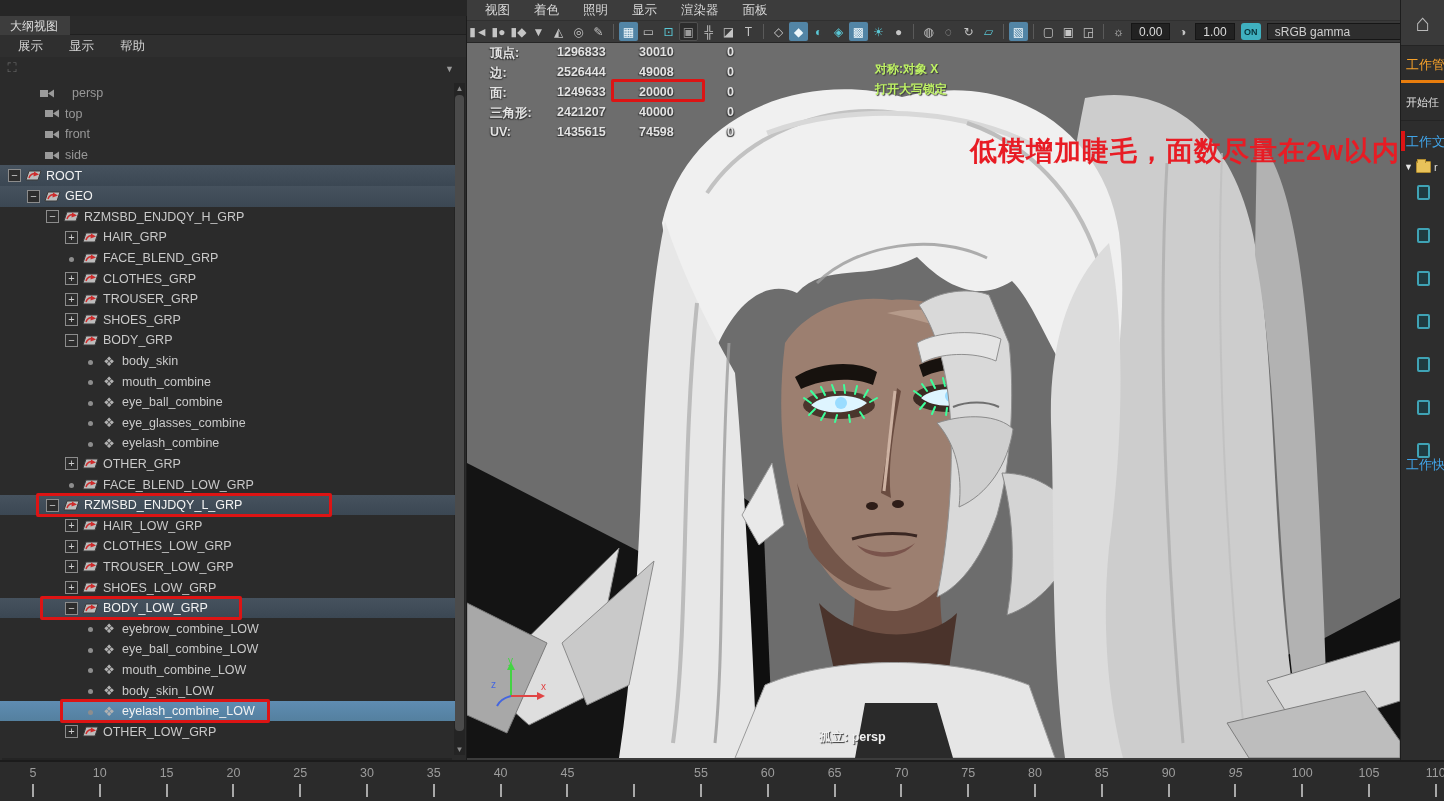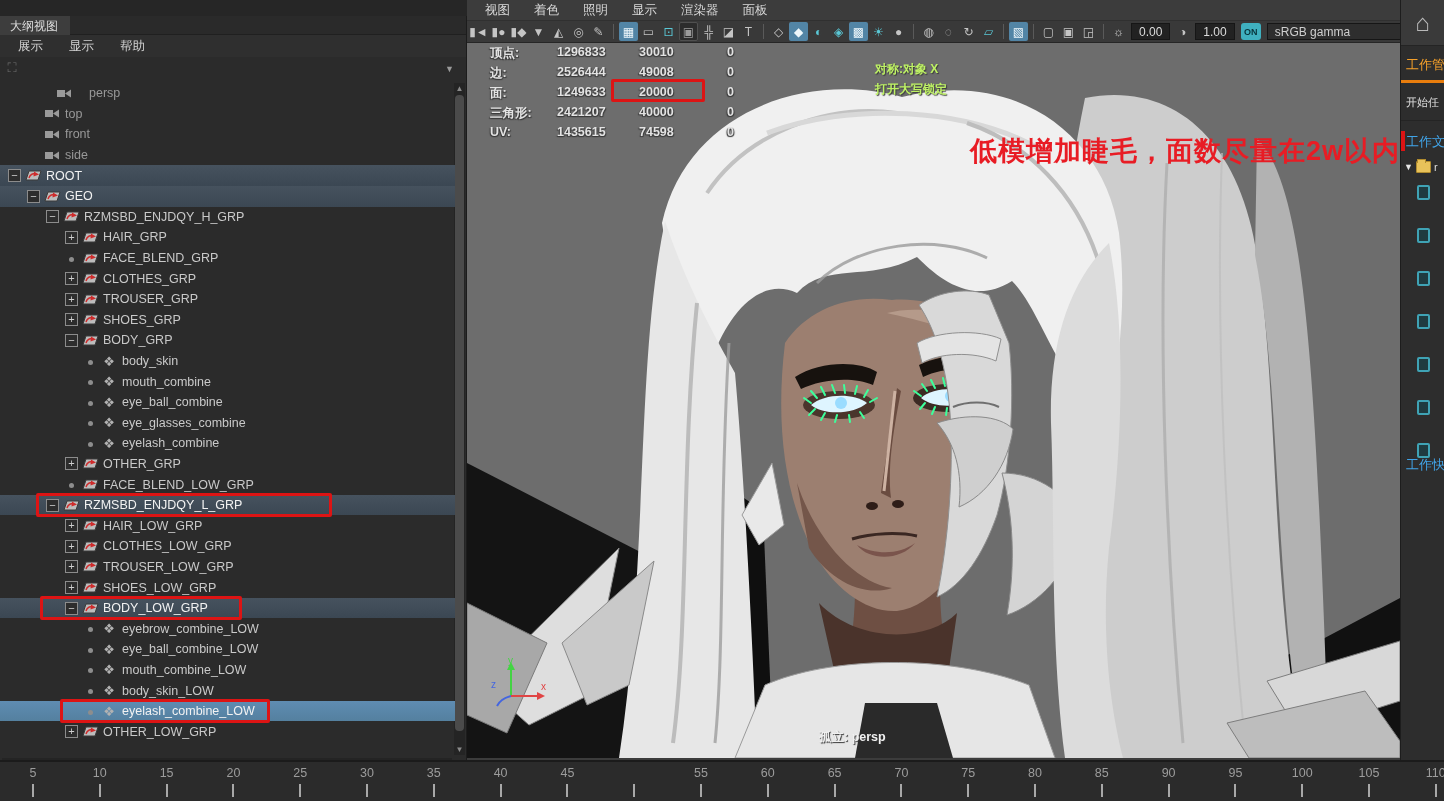--- a/index.html
+++ b/index.html
@@ -125,21 +125,21 @@
     <div class="ol-search" style="position:relative;">
       <div class="filter-box">⛶</div>
       <div class="dd-arrow">▼</div>
     </div>
     <div class="ol-tree" id="tree">
       <div class="vscroll">
         <div class="arr">▲</div>
         <div class="thumb"></div>
         <div class="arr bottom">▼</div>
       </div>
-    <div class="trow" style="padding-left: 27px; gap: 12px;">
+    <div class="trow" style="padding-left: 10px; gap: 12px;">
           <span class="expspace"></span>
           <span class="ticon">
             <svg width="15" height="11" viewBox="0 0 15 11">
               <rect x="0" y="2" width="8" height="7" fill="#9a9a9a"></rect>
               <polygon points="8,5.5 14,1.5 14,9.5" fill="#9a9a9a"></polygon>
             </svg>
           </span>
           <span class="tlabel dim">persp</span>
         </div>
         <div class="trow" style="padding-left: 27px;">
@@ -714,21 +714,21 @@
       <div class="tl-num" style="left: 901.4px;">70</div>
       <div class="tl-tick" style="left: 900.4px;"></div>
       <div class="tl-num" style="left: 968.2px;">75</div>
       <div class="tl-tick" style="left: 967.2px;"></div>
       <div class="tl-num" style="left: 1035px;">80</div>
       <div class="tl-tick" style="left: 1034px;"></div>
       <div class="tl-num" style="left: 1101.8px;">85</div>
       <div class="tl-tick" style="left: 1100.8px;"></div>
       <div class="tl-num" style="left: 1168.6px;">90</div>
       <div class="tl-tick" style="left: 1167.6px;"></div>
-      <div class="tl-num" style="left: 1235.4px;">95</div>
+      <div class="tl-num" style="left: 1235.4px; font-style: italic;">95</div>
       <div class="tl-tick" style="left: 1234.4px;"></div>
       <div class="tl-num" style="left: 1302.2px;">100</div>
       <div class="tl-tick" style="left: 1301.2px;"></div>
       <div class="tl-num" style="left: 1369px;">105</div>
       <div class="tl-tick" style="left: 1368px;"></div>
       <div class="tl-num" style="left: 1435.8px;">110</div>
       <div class="tl-tick" style="left: 1434.8px;"></div>
     </div>
 </div>
 

